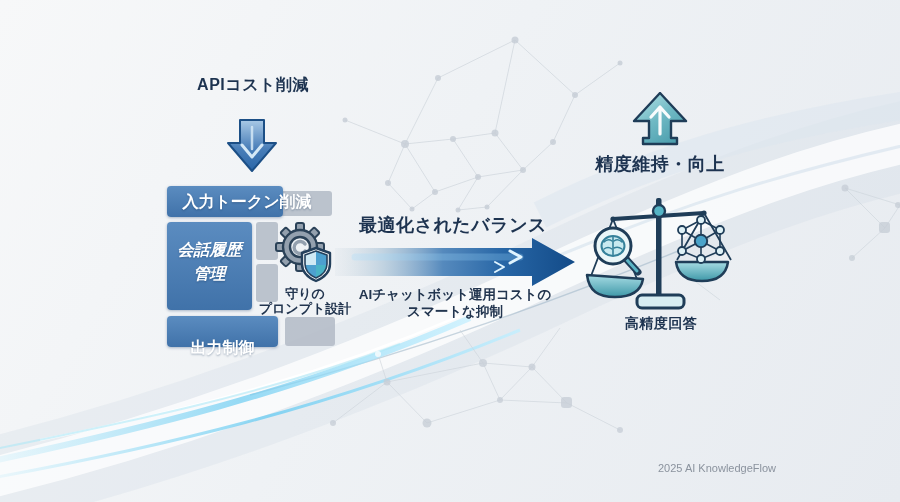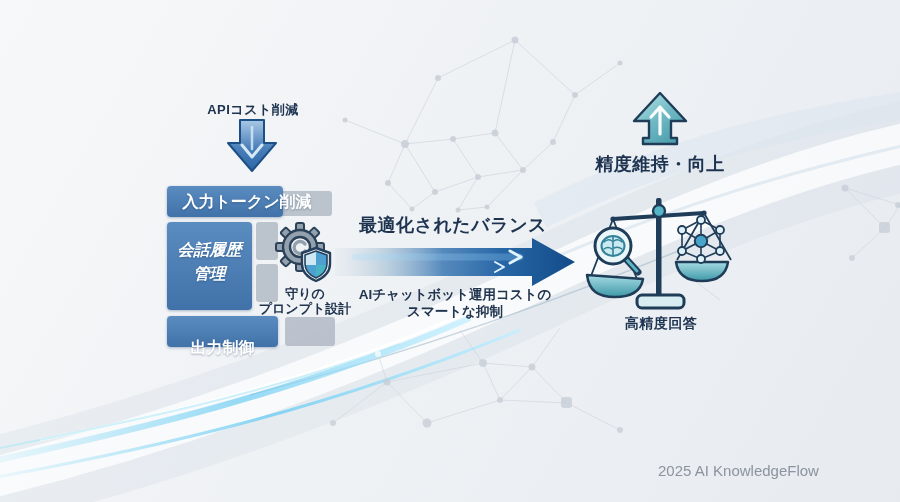--- a/index.html
+++ b/index.html
@@ -9,21 +9,21 @@
     background:linear-gradient(120deg,#f7f8f9 0%,#eff2f5 45%,#e7ebf0 100%);
   }
   .abs{position:absolute;}
   .title-text{font-weight:bold;color:#1d3350;text-align:center;letter-spacing:.5px;}
   .box-label{font-weight:bold;color:#ffffff;text-align:center;
     text-shadow:0 1px 2px rgba(10,40,80,.35);}
   .blue-box{background:linear-gradient(180deg,#5b8cc0,#4072a9);border-radius:4px;
     box-shadow:0 1px 3px rgba(25,60,105,.35);}
   .gray-box{background:rgba(178,186,198,.85);border-radius:3px;}
   .caption{font-weight:bold;color:#22354f;text-align:center;line-height:16px;}
-  .footer-credit{color:#8b939e;font-size:15px;}
+  .footer-credit{color:#8b939e;font-size:11px;}
 </style>
 </head>
 <body>
 
 <div class="stage">
 
   <svg class="abs" style="left:0;top:0;" width="900" height="502" viewBox="0 0 900 502">
     <defs>
       <linearGradient id="cyG" x1="0" y1="0" x2="1" y2="0">
         <stop offset="0" stop-color="#7fd9f5" stop-opacity="0.05"></stop>
@@ -95,21 +95,21 @@
       <path d="M680,270 L720,300"></path>
     </g>
     <g fill="#c6cdd6" opacity="0.75">
       <circle cx="845" cy="188" r="3.5"></circle>
         <rect x="879" y="222" width="11" height="11" rx="3"></rect>
       <circle cx="852" cy="258" r="3"></circle>
         <circle cx="898" cy="205" r="3"></circle>
     </g>
   </svg>
 
-  <div class="abs title-text" style="left:172;left:172px;top:101px;width:162px;font-size:13px;">APIコスト削減</div>
+  <div class="abs title-text" style="left:172;left:172px;top:75px;width:162px;font-size:16px;">APIコスト削減</div>
 
   <svg class="abs" style="left:227px;top:119px;" width="50" height="54" viewBox="0 0 50 54">
     <defs>
       <linearGradient id="dgrad" x1="0" y1="0" x2="0" y2="1">
         <stop offset="0" stop-color="#a9c9e6"></stop>
         <stop offset="0.55" stop-color="#4a7fb9"></stop>
         <stop offset="1" stop-color="#2a66a8"></stop>
       </linearGradient>
     </defs>
     <polygon points="13,1 37,1 37,24 49,24 25,52 1,24 13,24" fill="url(#dgrad)" stroke="#1c4f86" stroke-width="2" stroke-linejoin="round"></polygon>

